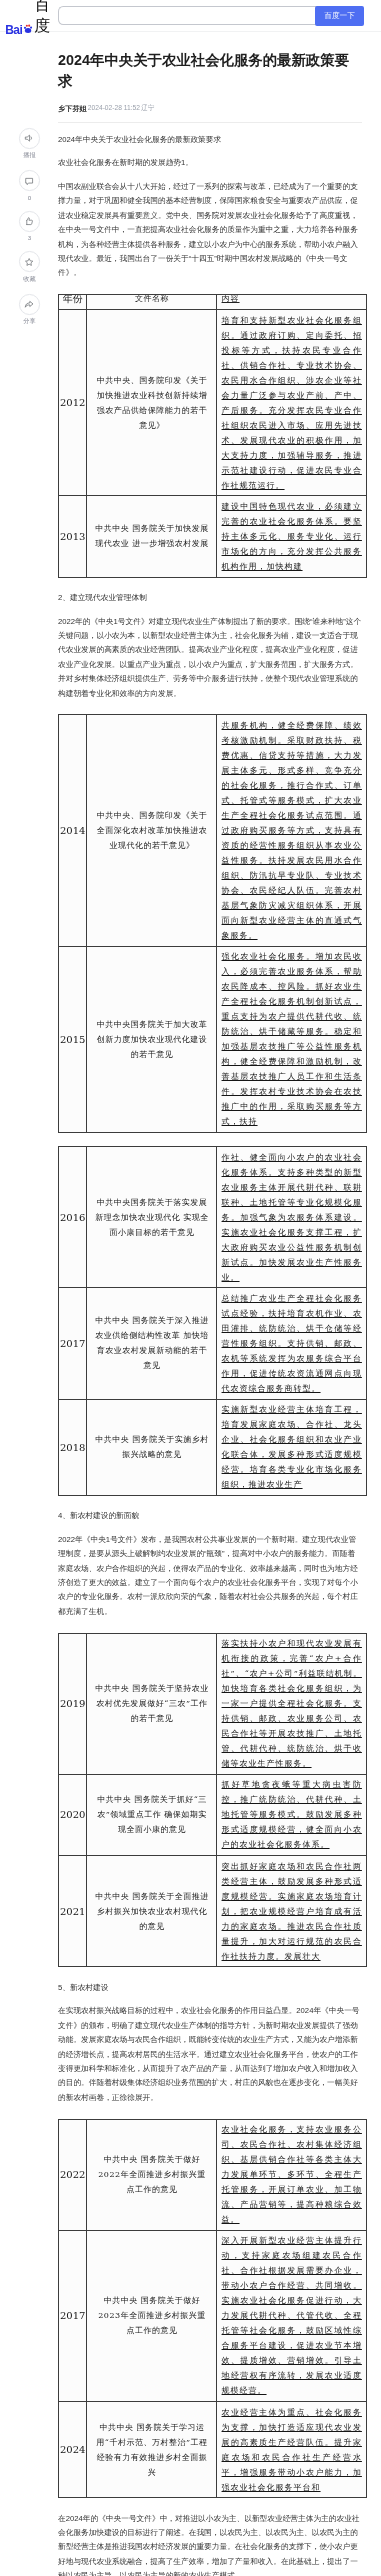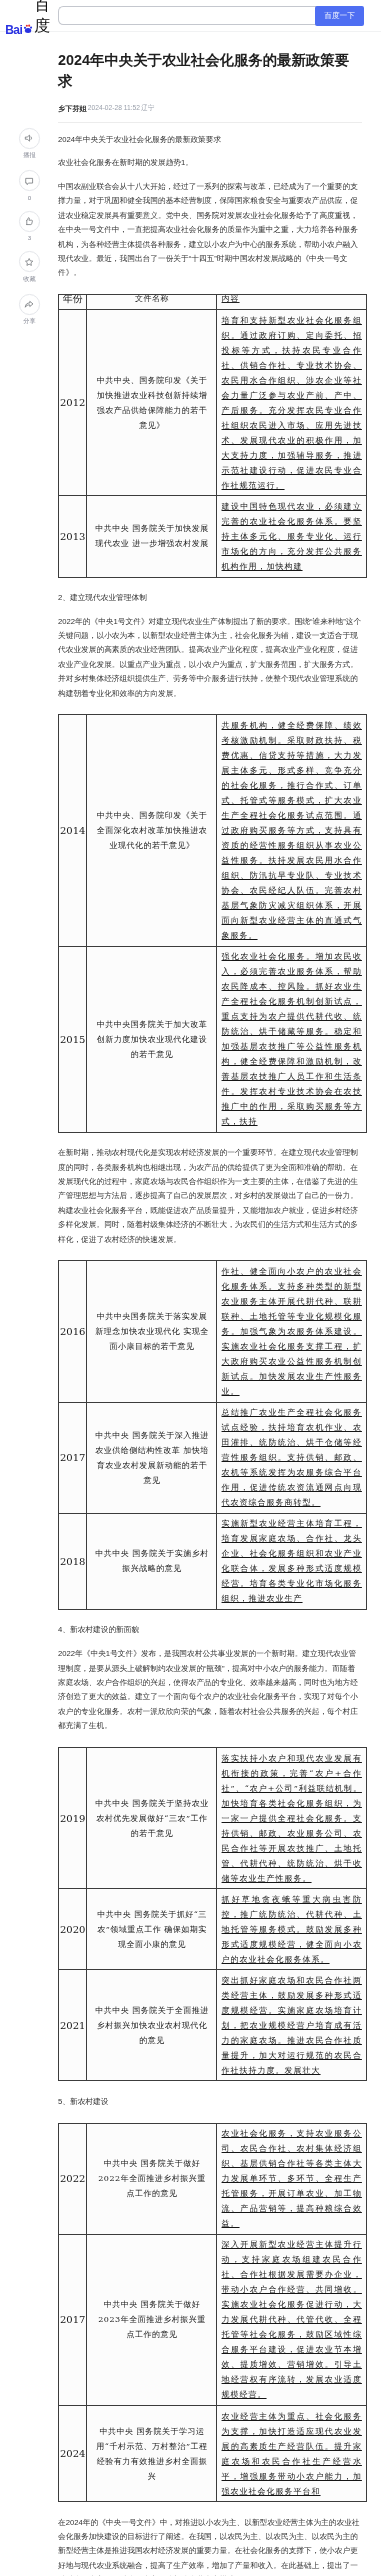--- a/index.html
+++ b/index.html
@@ -159,21 +159,20 @@
         <td class="ct">共服务机构，健全经费保障、绩效考核激励机制。采取财政扶持、税费优惠、信贷支持等措施，大力发展主体多元、形式多样、竞争充分的社会化服务，推行合作式、订单式、托管式等服务模式，扩大农业生产全程社会化服务试点范围。通过政府购买服务等方式，支持具有资质的经营性服务组织从事农业公益性服务。扶持发展农民用水合作组织、防汛抗旱专业队、专业技术协会、农民经纪人队伍。完善农村基层气象防灾减灾组织体系，开展面向新型农业经营主体的直通式气象服务。</td>
       </tr>
       <tr>
         <td class="yr">2015</td>
         <td class="nm">中共中央国务院关于加大改革创新力度加快农业现代化建设的若干意见</td>
         <td class="ct">强化农业社会化服务。增加农民收入，必须完善农业服务体系，帮助农民降成本、控风险。抓好农业生产全程社会化服务机制创新试点，重点支持为农户提供代耕代收、统防统治、烘干储藏等服务。稳定和加强基层农技推广等公益性服务机构，健全经费保障和激励机制，改善基层农技推广人员工作和生活条件。发挥农村专业技术协会在农技推广中的作用，采取购买服务等方式，扶持</td>
       </tr>
     </tbody>
       </table>
 
-    <p class="para">在新时期，推动农村现代化是实现农村经济发展的一个重要环节。在建立现代农业管理制度的同时，各类服务机构也相继出现，为农产品的供给提供了更为全面和准确的帮助。在发展现代化的过程中，家庭农场与农民合作组织作为一支主要的主体，在借鉴了先进的生产管理思想与方法后，逐步提高了自己的发展层次，对乡村的发展做出了自己的一份力。构建农业社会化服务平台，既能促进农产品质量提升，又能增加农户就业，促进乡村经济多样化发展。同时，随着村级集体经济的不断壮大，为农民们的生活方式和生活方式的多样化，促进了农村经济的快速发展。</p>
 
     <table class="scan">
       <tbody>
           <tr>
         <td class="yr">2016</td>
         <td class="nm">中共中央国务院关于落实发展新理念加快农业现代化 实现全面小康目标的若干意见</td>
         <td class="ct">作社、健全面向小农户的农业社会化服务体系。支持多种类型的新型农业服务主体开展代耕代种、联耕联种、土地托管等专业化规模化服务。加强气象为农服务体系建设。实施农业社会化服务支撑工程，扩大政府购买农业公益性服务机制创新试点。加快发展农业生产性服务业。</td>
       </tr>
       <tr>
         <td class="yr">2017</td>
@@ -205,20 +204,21 @@
       </tr>
       <tr>
         <td class="yr">2021</td>
         <td class="nm">中共中央 国务院关于全面推进乡村振兴加快农业农村现代化的意见</td>
         <td class="ct">突出抓好家庭农场和农民合作社两类经营主体，鼓励发展多种形式适度规模经营。实施家庭农场培育计划，把农业规模经营户培育成有活力的家庭农场。推进农民合作社质量提升，加大对运行规范的农民合作社扶持力度。发展壮大</td>
       </tr>
     </tbody>
       </table>
 
     <p class="para">5、新农村建设</p>
+    <p class="para">在实现农村振兴战略目标的过程中，农业社会化服务的作用日益凸显。2024年《中央一号文件》的颁布，明确了建立现代农业生产体制的指导方针，为新时期农业发展提供了强劲动能。发展家庭农场与农民合作组织，既能转变传统的农业生产方式，又能为农户增添新的经济增长点，提高农村居民的生活水平。通过建立农业社会化服务平台，使农户的工作变得更加科学和标准化，从而提升了农产品的产量，从而达到了增加农户收入和增加收入的目的。伴随着村级集体经济组织业务范围的扩大，村庄的风貌也在逐步变化，一幅美好的新农村画卷，正徐徐展开。</p>
 
     <table class="scan">
       <tbody>
           <tr>
         <td class="yr">2022</td>
         <td class="nm">中共中央 国务院关于做好2022年全面推进乡村振兴重点工作的意见</td>
         <td class="ct">农业社会化服务，支持农业服务公司、农民合作社、农村集体经济组织、基层供销合作社等各类主体大力发展单环节、多环节、全程生产托管服务，开展订单农业、加工物流、产品营销等，提高种粮综合效益。</td>
       </tr>
       <tr>
         <td class="yr">2017</td>

